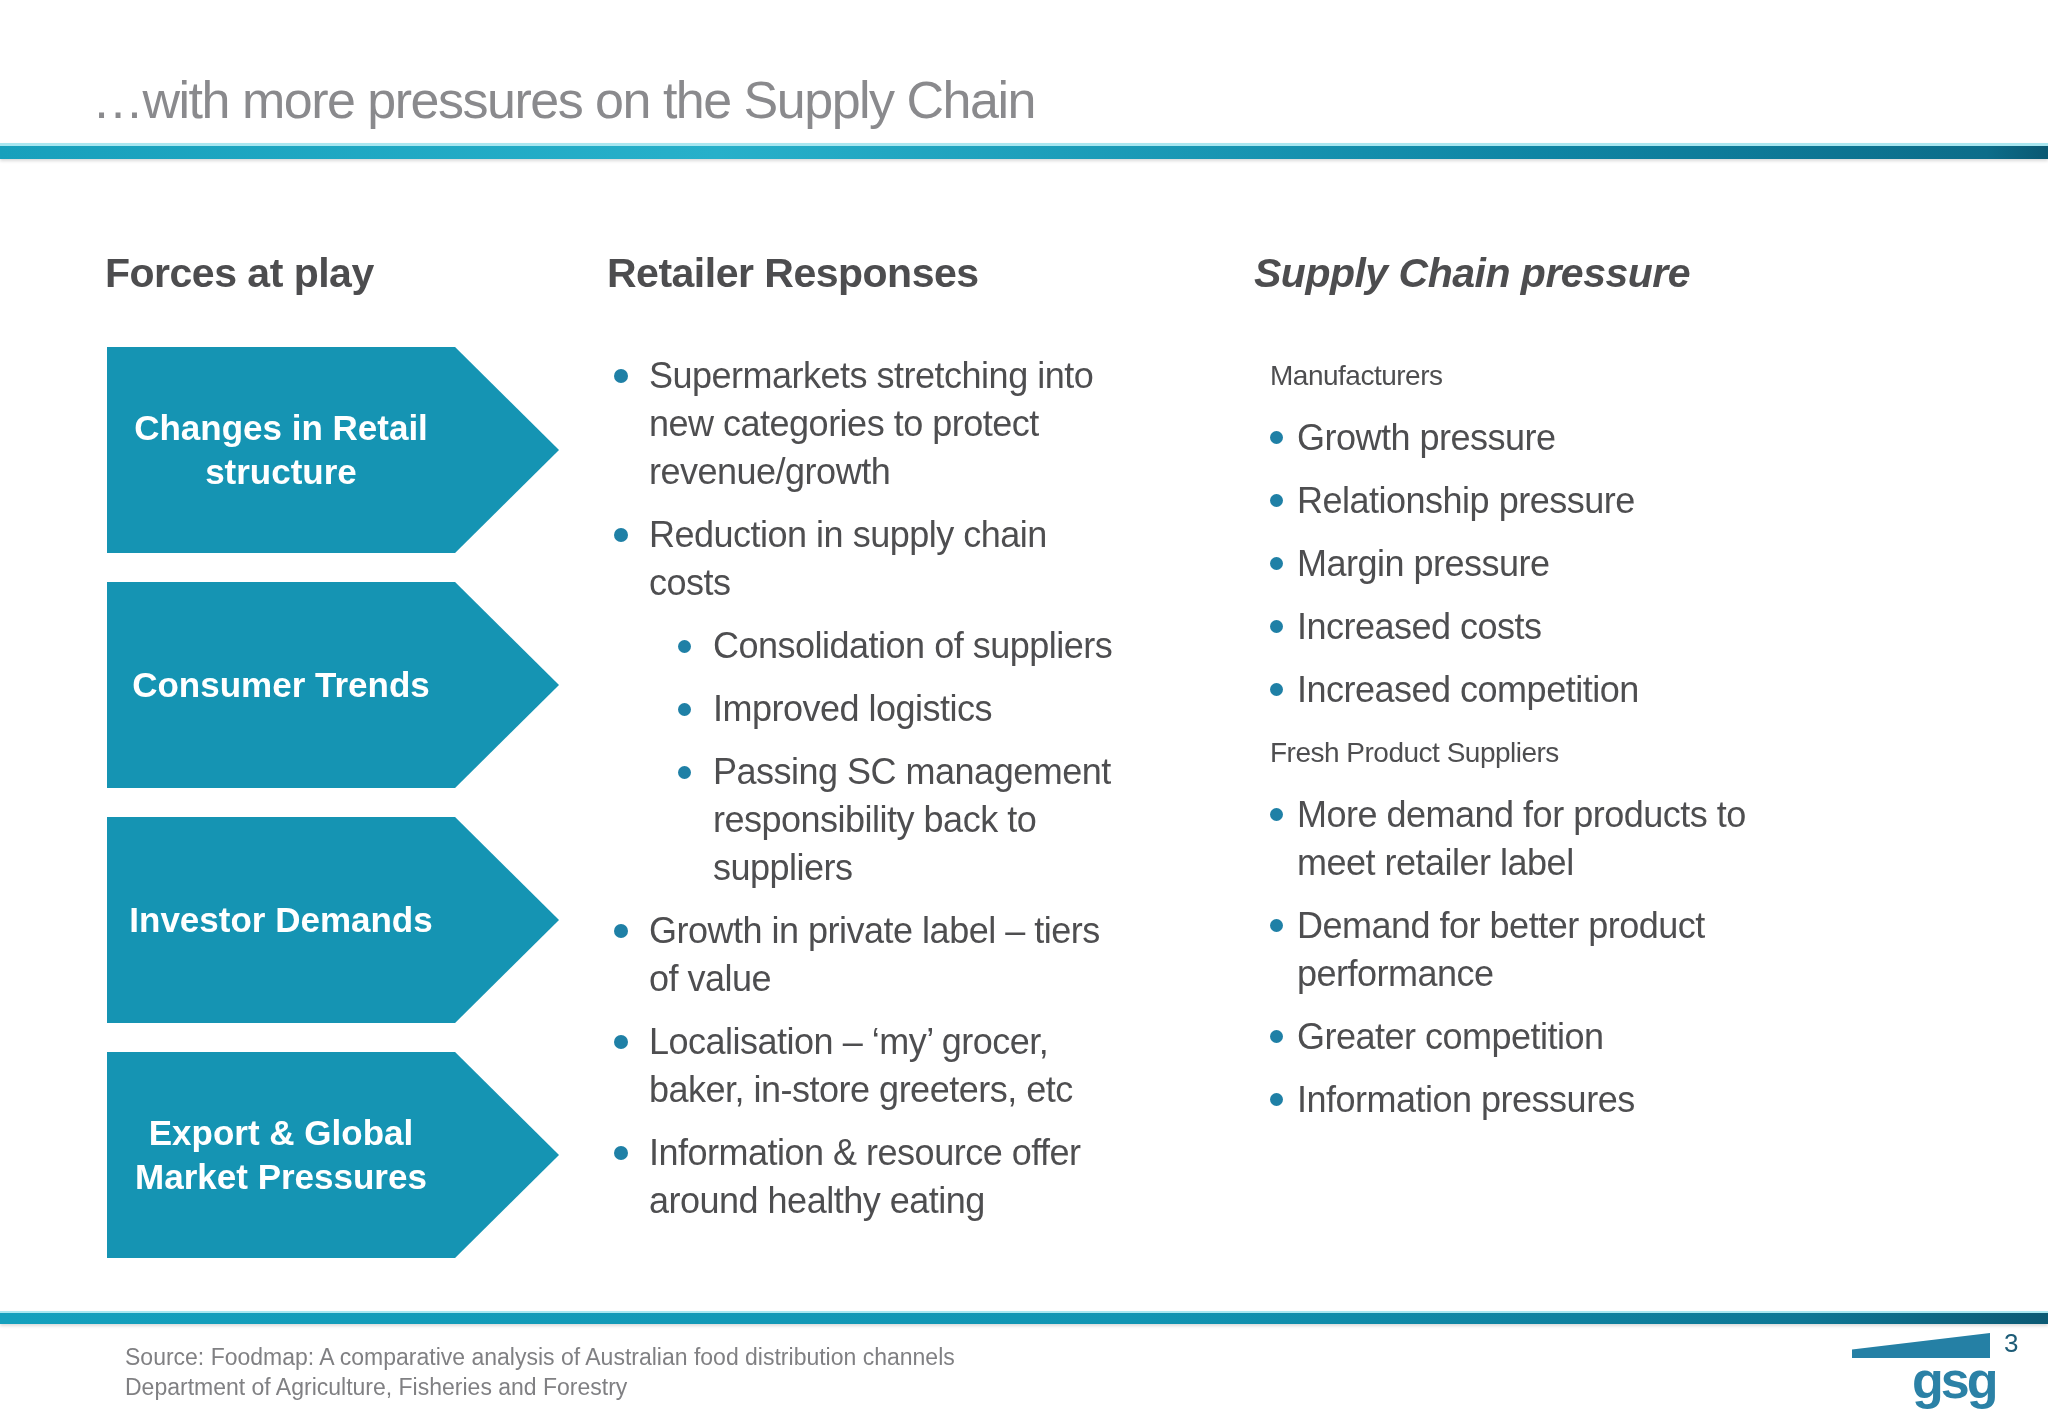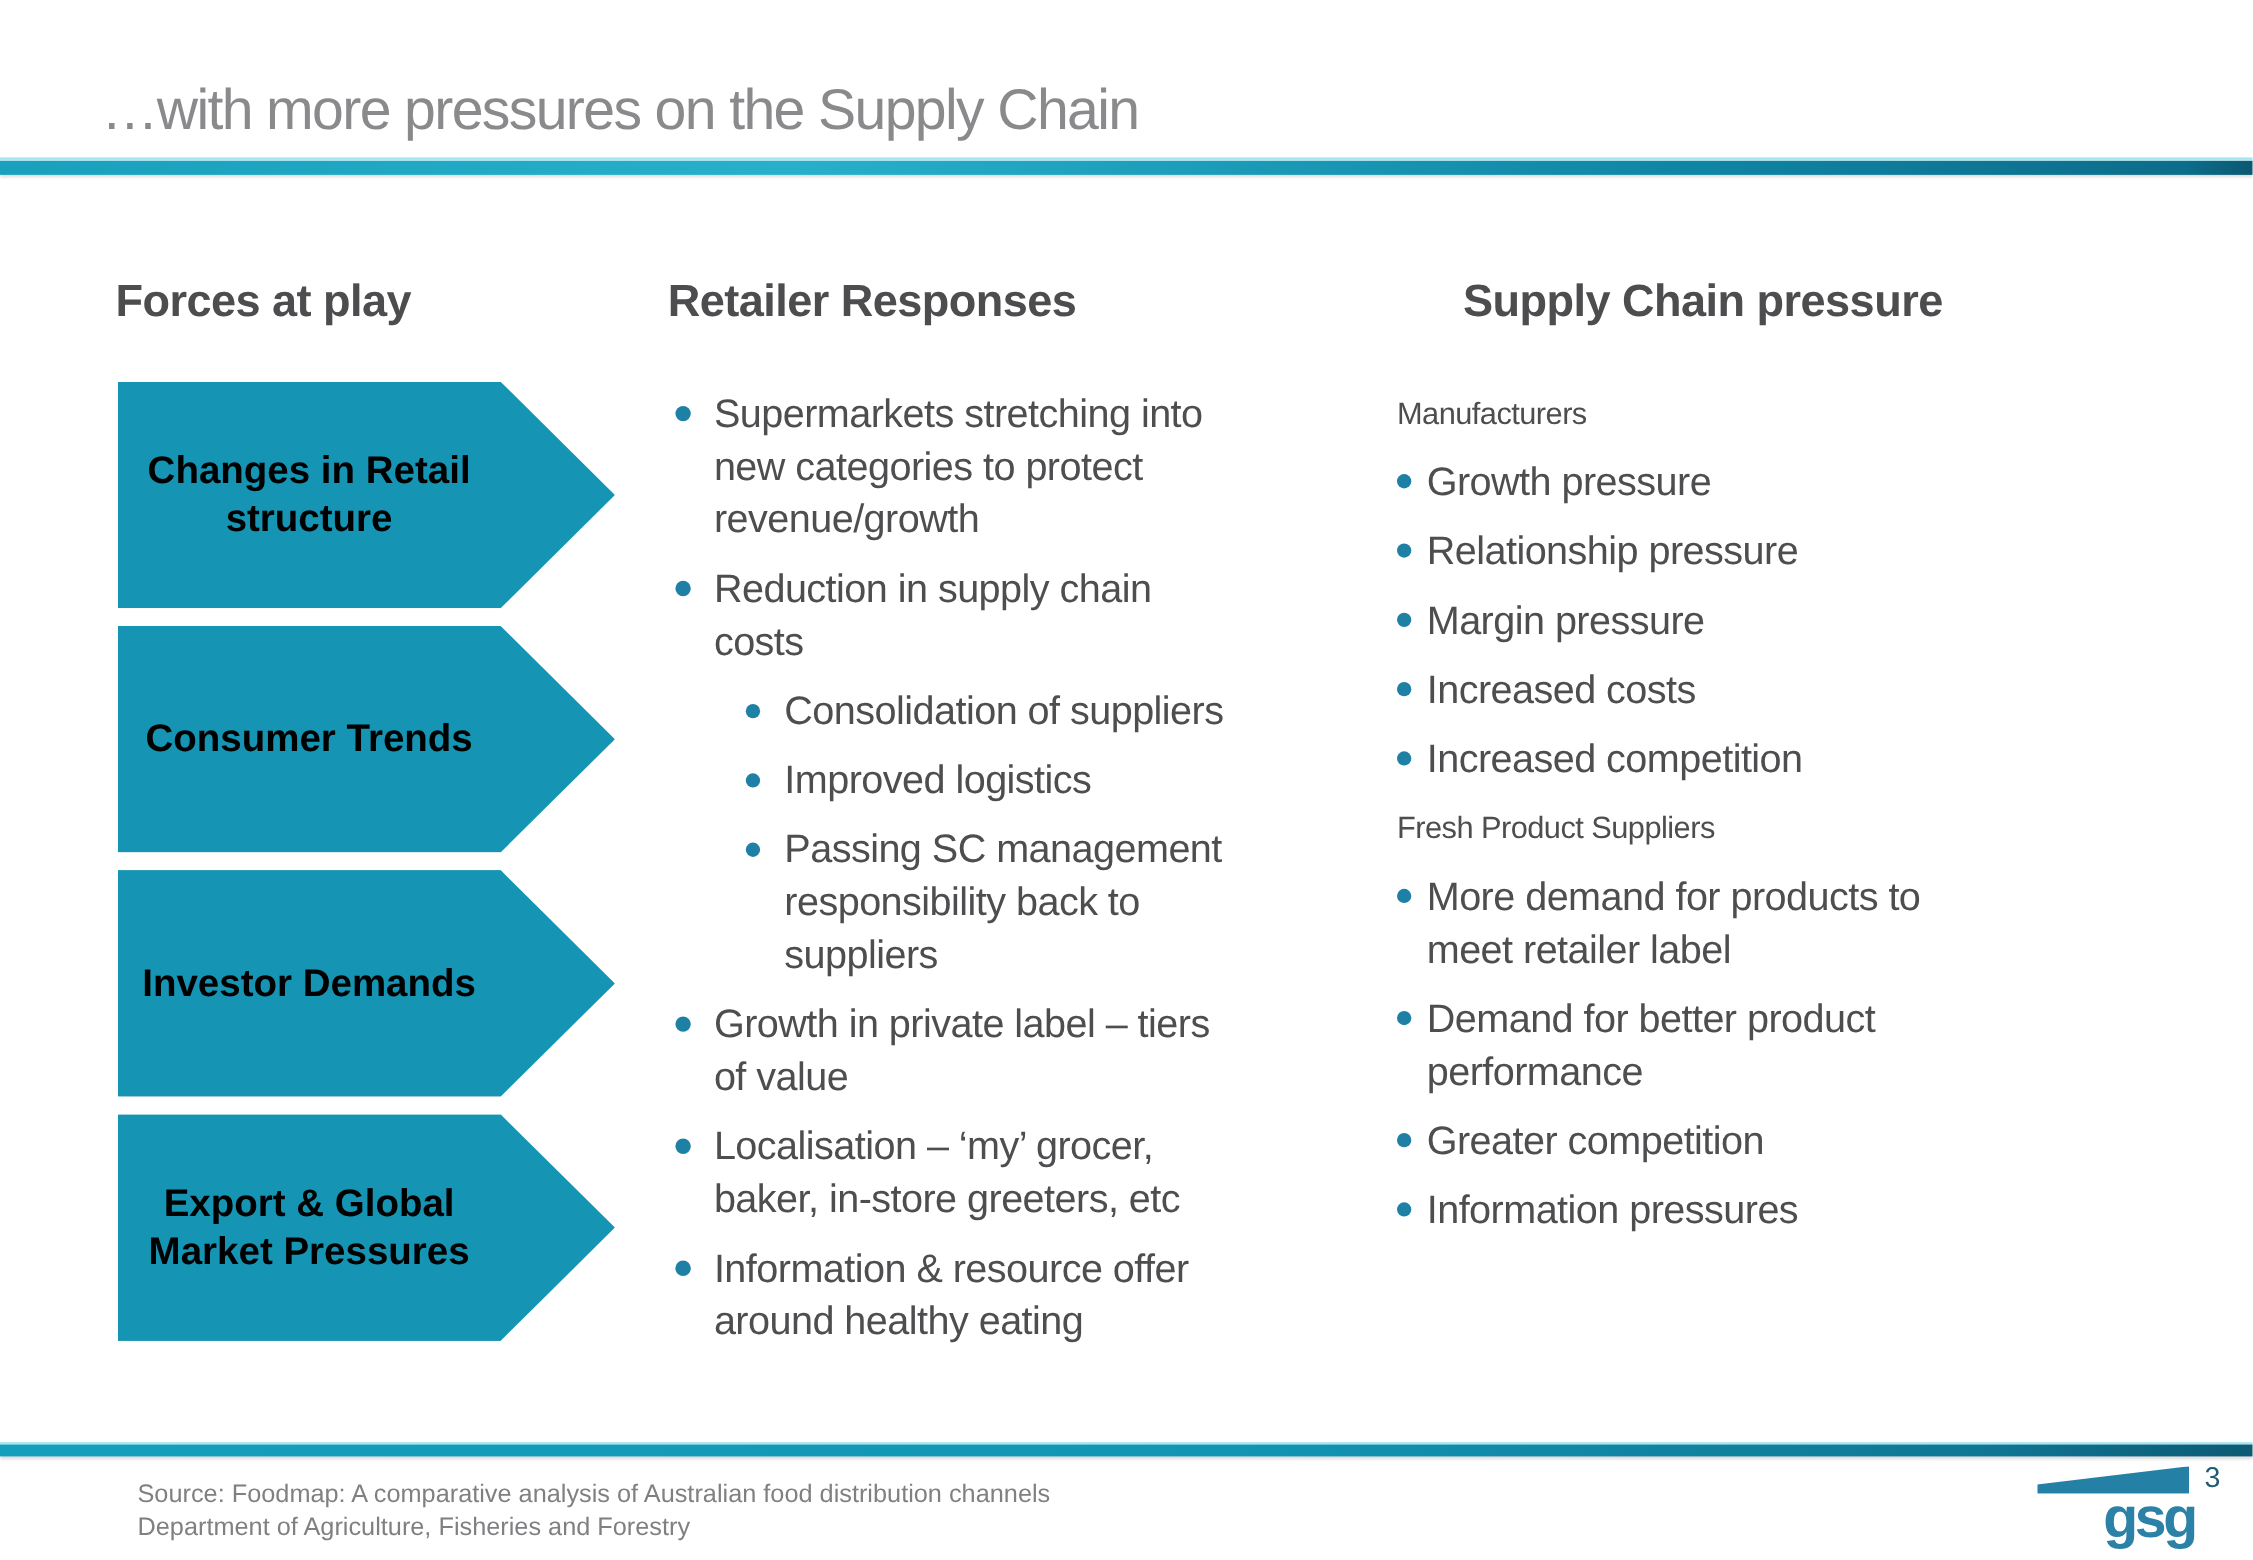--- a/index.html
+++ b/index.html
@@ -52,42 +52,42 @@
     top: 250px;
     margin: 0;
     font-size: 41px;
     font-weight: 700;
     letter-spacing: -0.5px;
     color: #4d4d4f;
     white-space: nowrap;
   }
   .heading-forces   { left: 105px; }
   .heading-retailer { left: 607px; }
-  .heading-supply   { left: 1330px; }
+  .heading-supply   { left: 1254px; font-style: italic; }
 
   
   .arrows {
     position: absolute;
     left: 107px;
     top: 347px;
     width: 452px;
   }
   .arrow {
     width: 452px;
     height: 206px;
-    margin-bottom: 16px;
+    margin-bottom: 29px;
     background: #1594b3;
     clip-path: polygon(0 0, 77% 0, 100% 50%, 77% 100%, 0 100%);
     filter: drop-shadow(3px 4px 3px rgba(0,0,0,0.22));
     display: flex;
     align-items: center;
     justify-content: center;
     box-sizing: border-box;
     padding-right: 104px;
-    color: #000000;
+    color: #ffffff;
     font-size: 35px;
     font-weight: 700;
     line-height: 1.25;
     text-align: center;
     white-space: pre-line;
   }
 
   
   ul.bullets {
     list-style: none;

